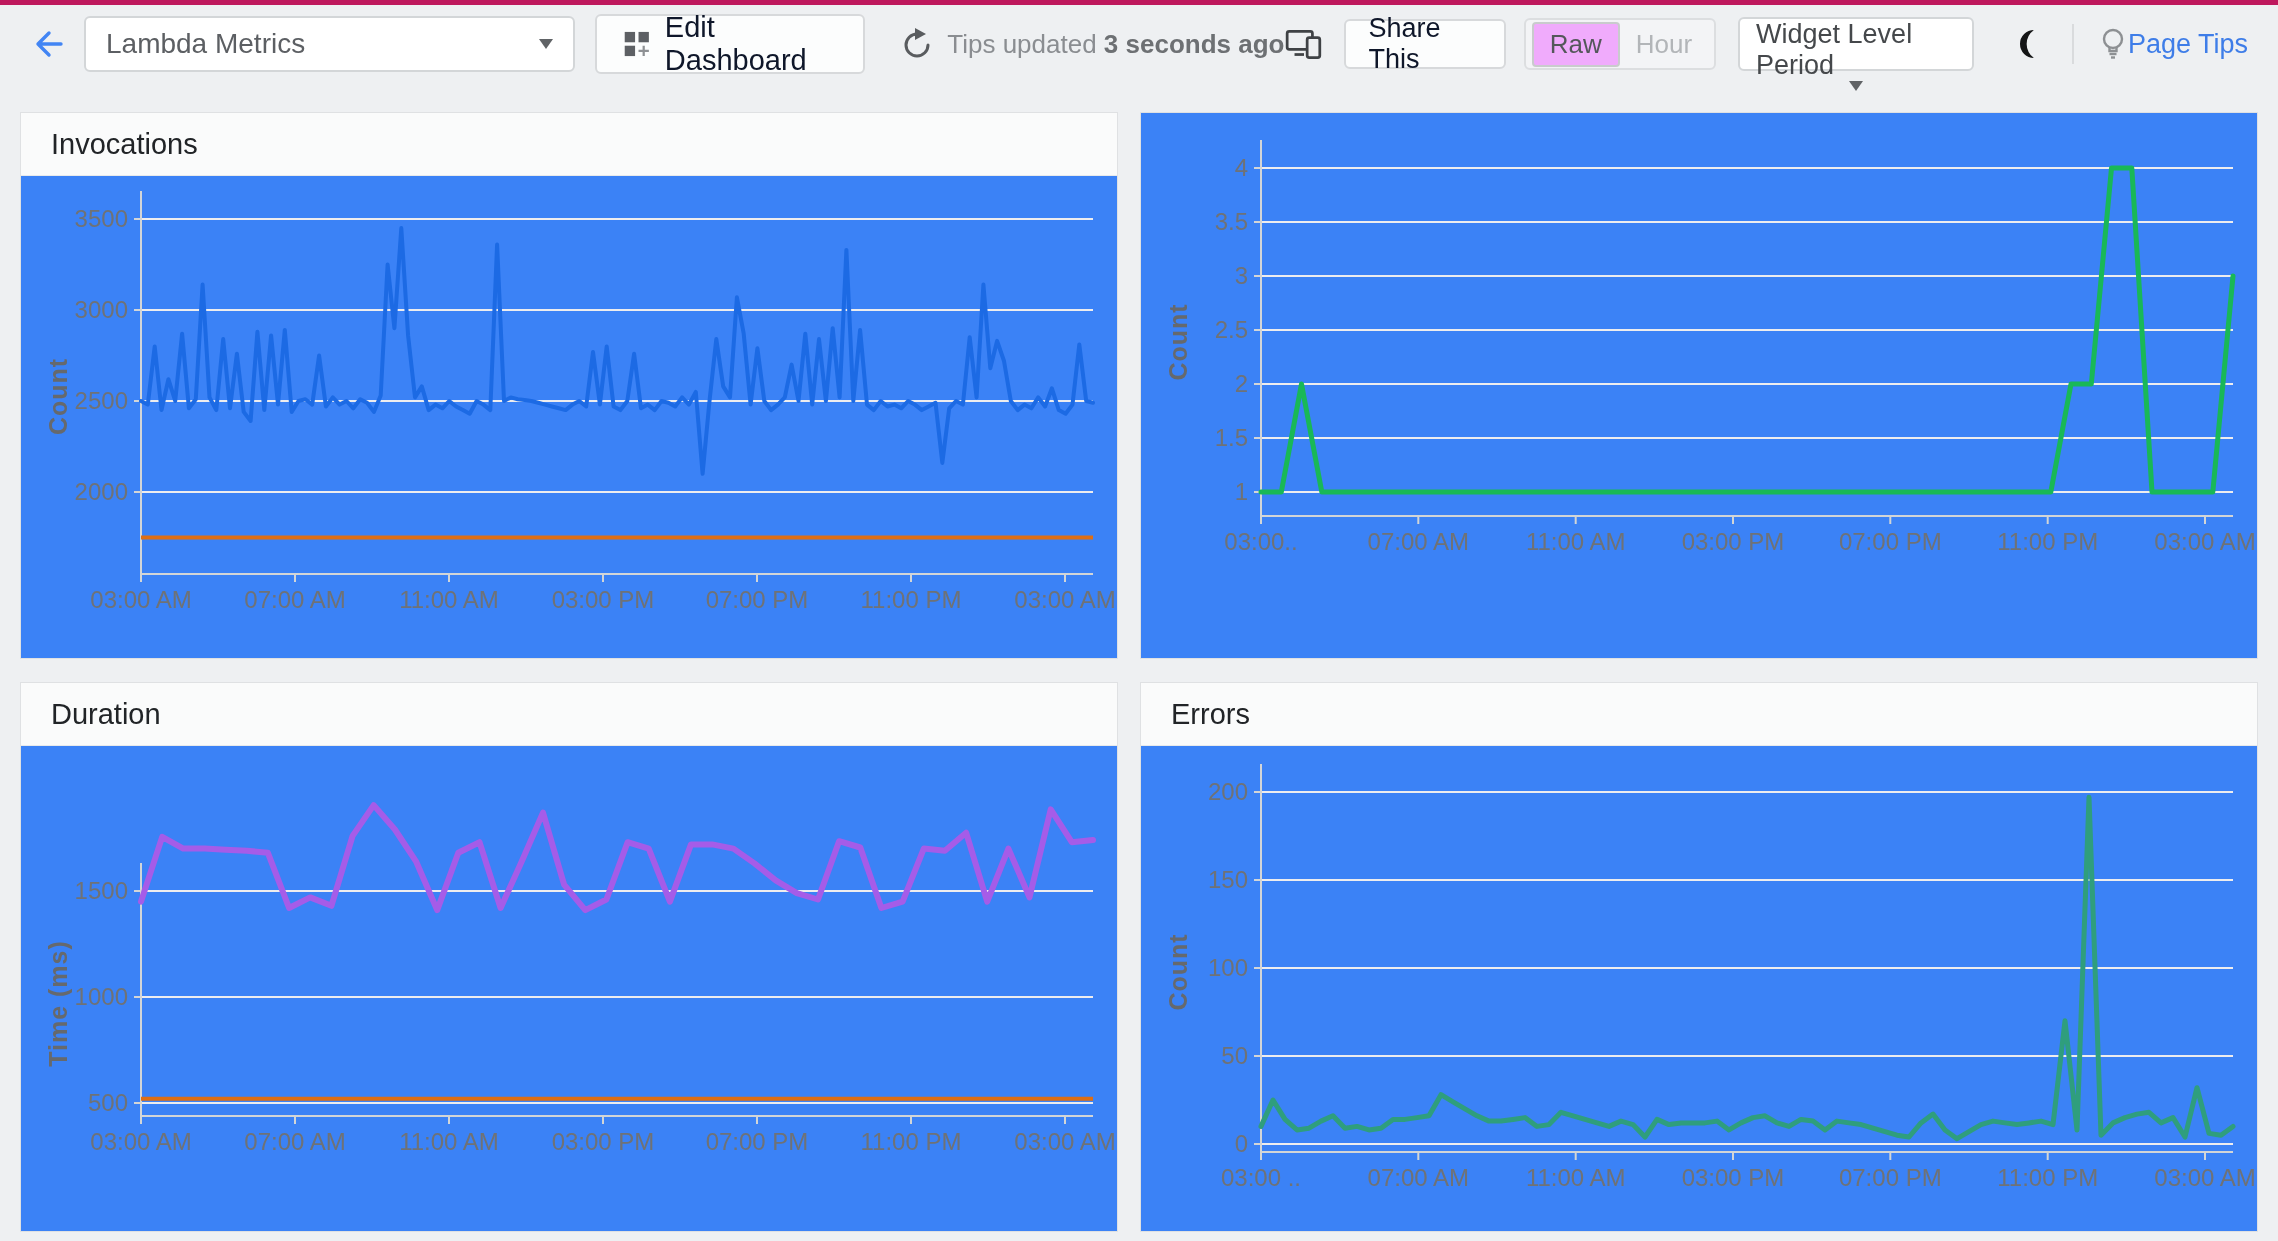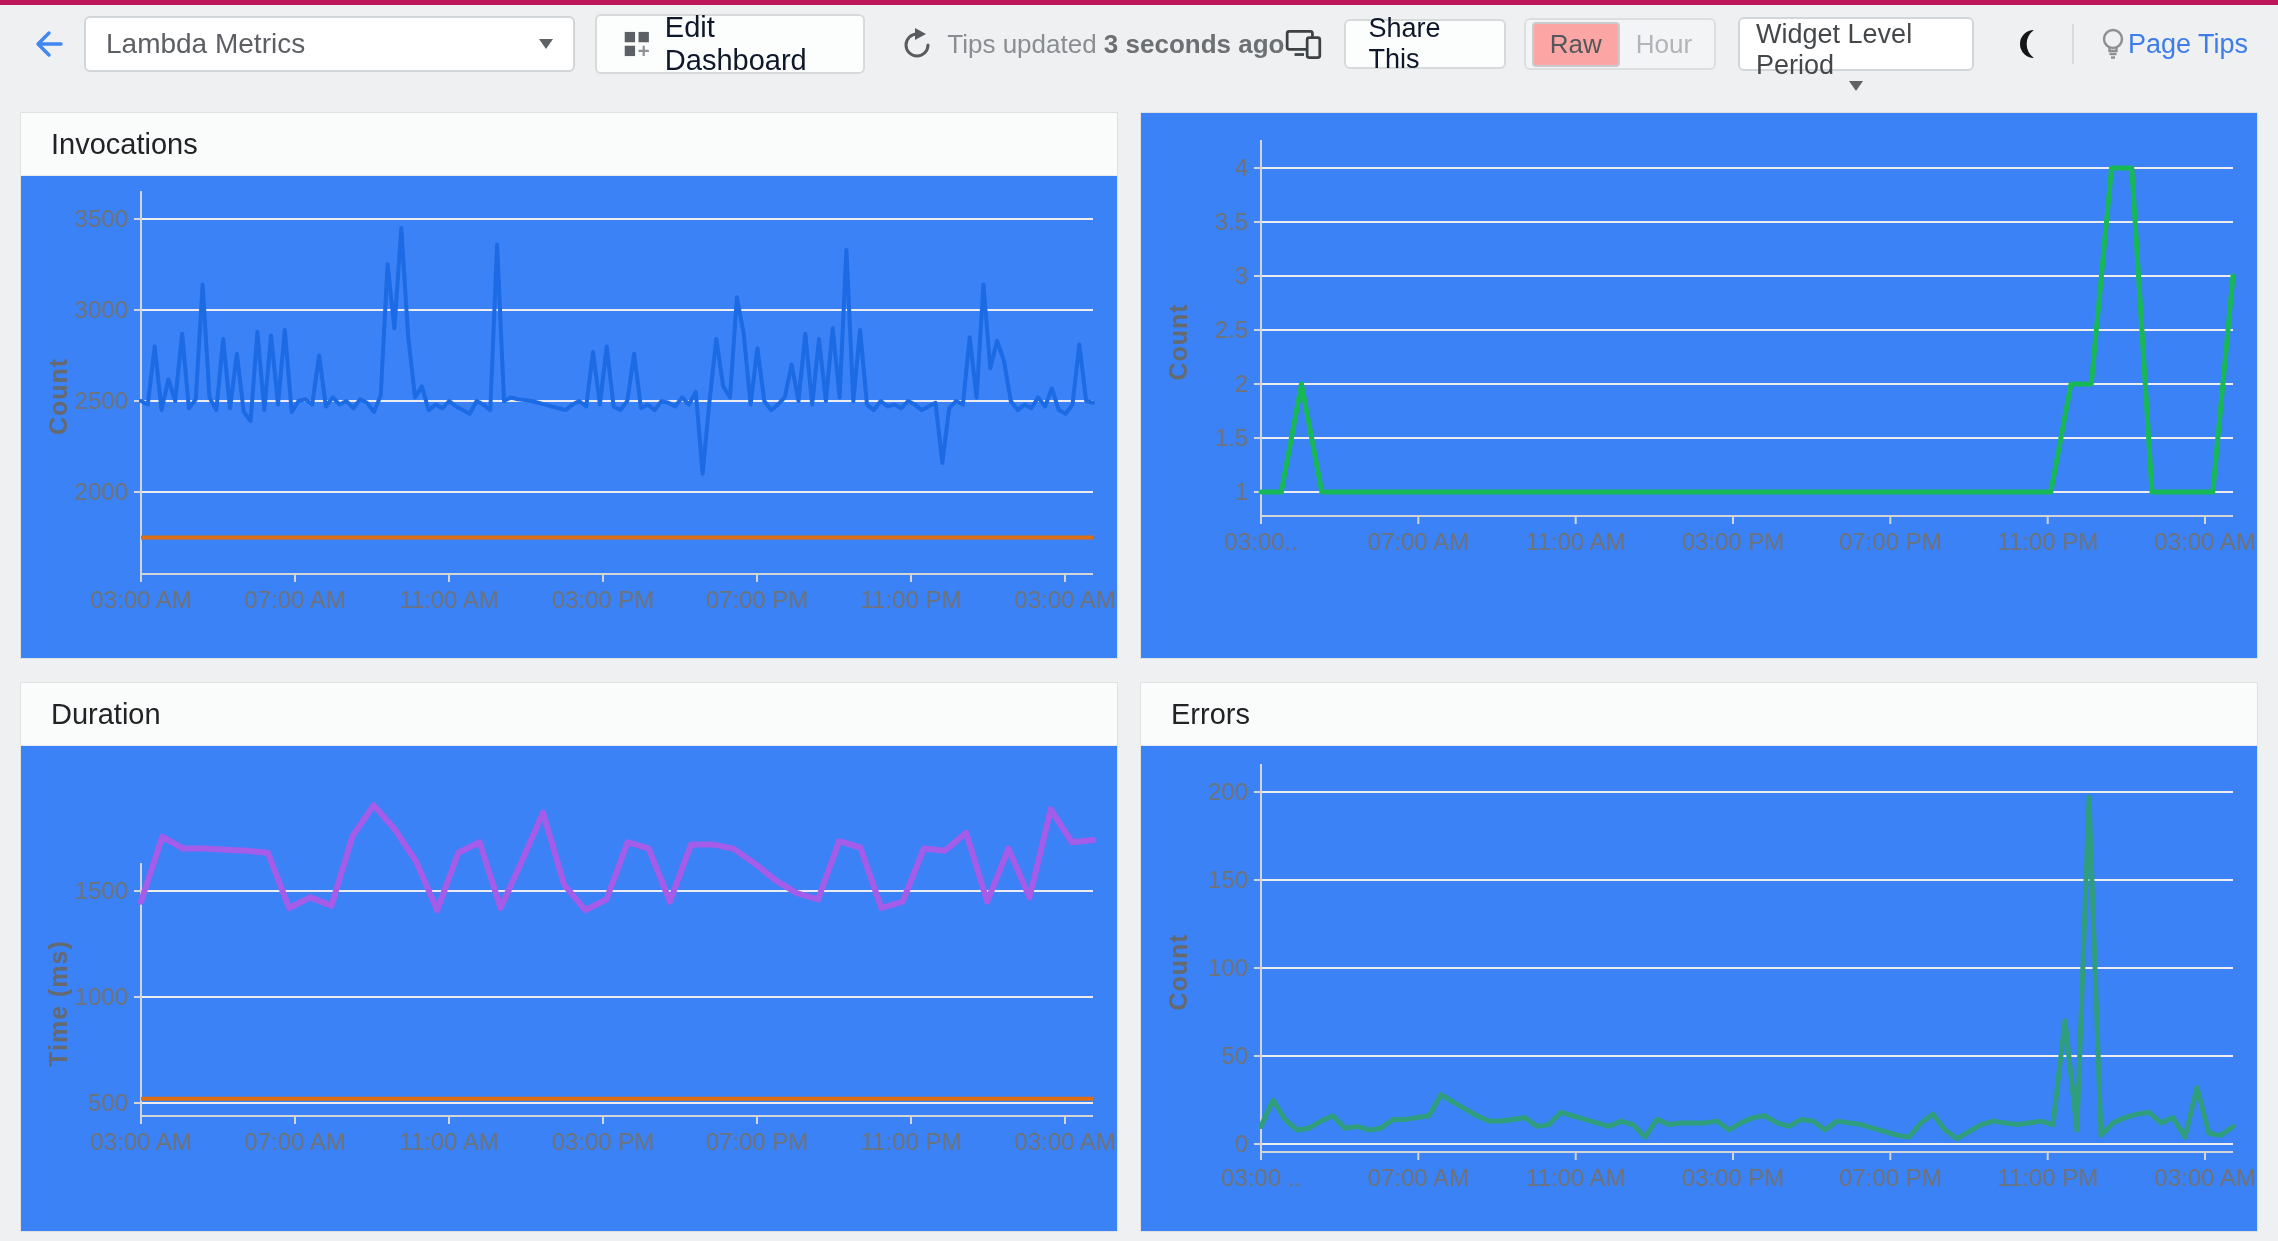--- a/index.html
+++ b/index.html
@@ -16,21 +16,21 @@
   .btn{background:#fcfdfd;border:2px solid #d7d9db;border-radius:6px;display:flex;align-items:center;
         box-sizing:border-box;cursor:pointer;color:#0f172a;}
   .btn-edit{margin-left:20px;height:60px;padding:0 26px;font-size:29px;gap:14px;}
   .refresh-btn{margin-left:36px;cursor:pointer;display:flex;align-items:center;}
   .updated{margin-left:14px;font-size:26px;color:#8a8d91;white-space:nowrap;}
   .updated b{color:#6d7073;}
   .devices{margin-left:auto;display:flex;align-items:center;cursor:pointer;}
   .btn-share{margin-left:20px;height:50px;padding:0 22px;font-size:27px;}
   .seg{margin-left:18px;height:52px;background:#f3f4f6;border:2px solid #dcdee0;border-radius:6px;
         display:flex;align-items:center;padding:0 6px;box-sizing:border-box;}
-  .seg .opt-on{background:#fca5a5;border:2px solid #c9cbcd;border-radius:4px;padding:5px 16px;font-size:26px;color:#54575a;cursor:pointer;}
+  .seg .opt-on{background:#f0abfc;border:2px solid #c9cbcd;border-radius:4px;padding:5px 16px;font-size:26px;color:#54575a;cursor:pointer;}
   .seg .opt-off{padding:5px 16px;font-size:26px;color:#b2b5b8;cursor:pointer;}
   .period-select{margin-left:22px;width:266px;height:54px;background:#fff;border:2px solid #d3d6d8;border-radius:6px;
         display:flex;align-items:center;justify-content:space-between;padding:0 16px;box-sizing:border-box;cursor:pointer;flex-direction:column;}
   .period-select .lbl{font-size:27px;color:#45484b;}
   .moon-btn{margin-left:38px;cursor:pointer;display:flex;align-items:center;}
   .vdiv{margin-left:26px;width:2px;height:40px;background:#d9dbdd;}
   .page-tips{margin-left:24px;display:flex;align-items:center;gap:0;cursor:pointer;
         font-size:27px;color:#3e7de8;white-space:nowrap;}
   
   .panel{position:absolute;background:#3b82f6;border:1px solid #dfe1e3;box-sizing:border-box;margin-top:12px;}

